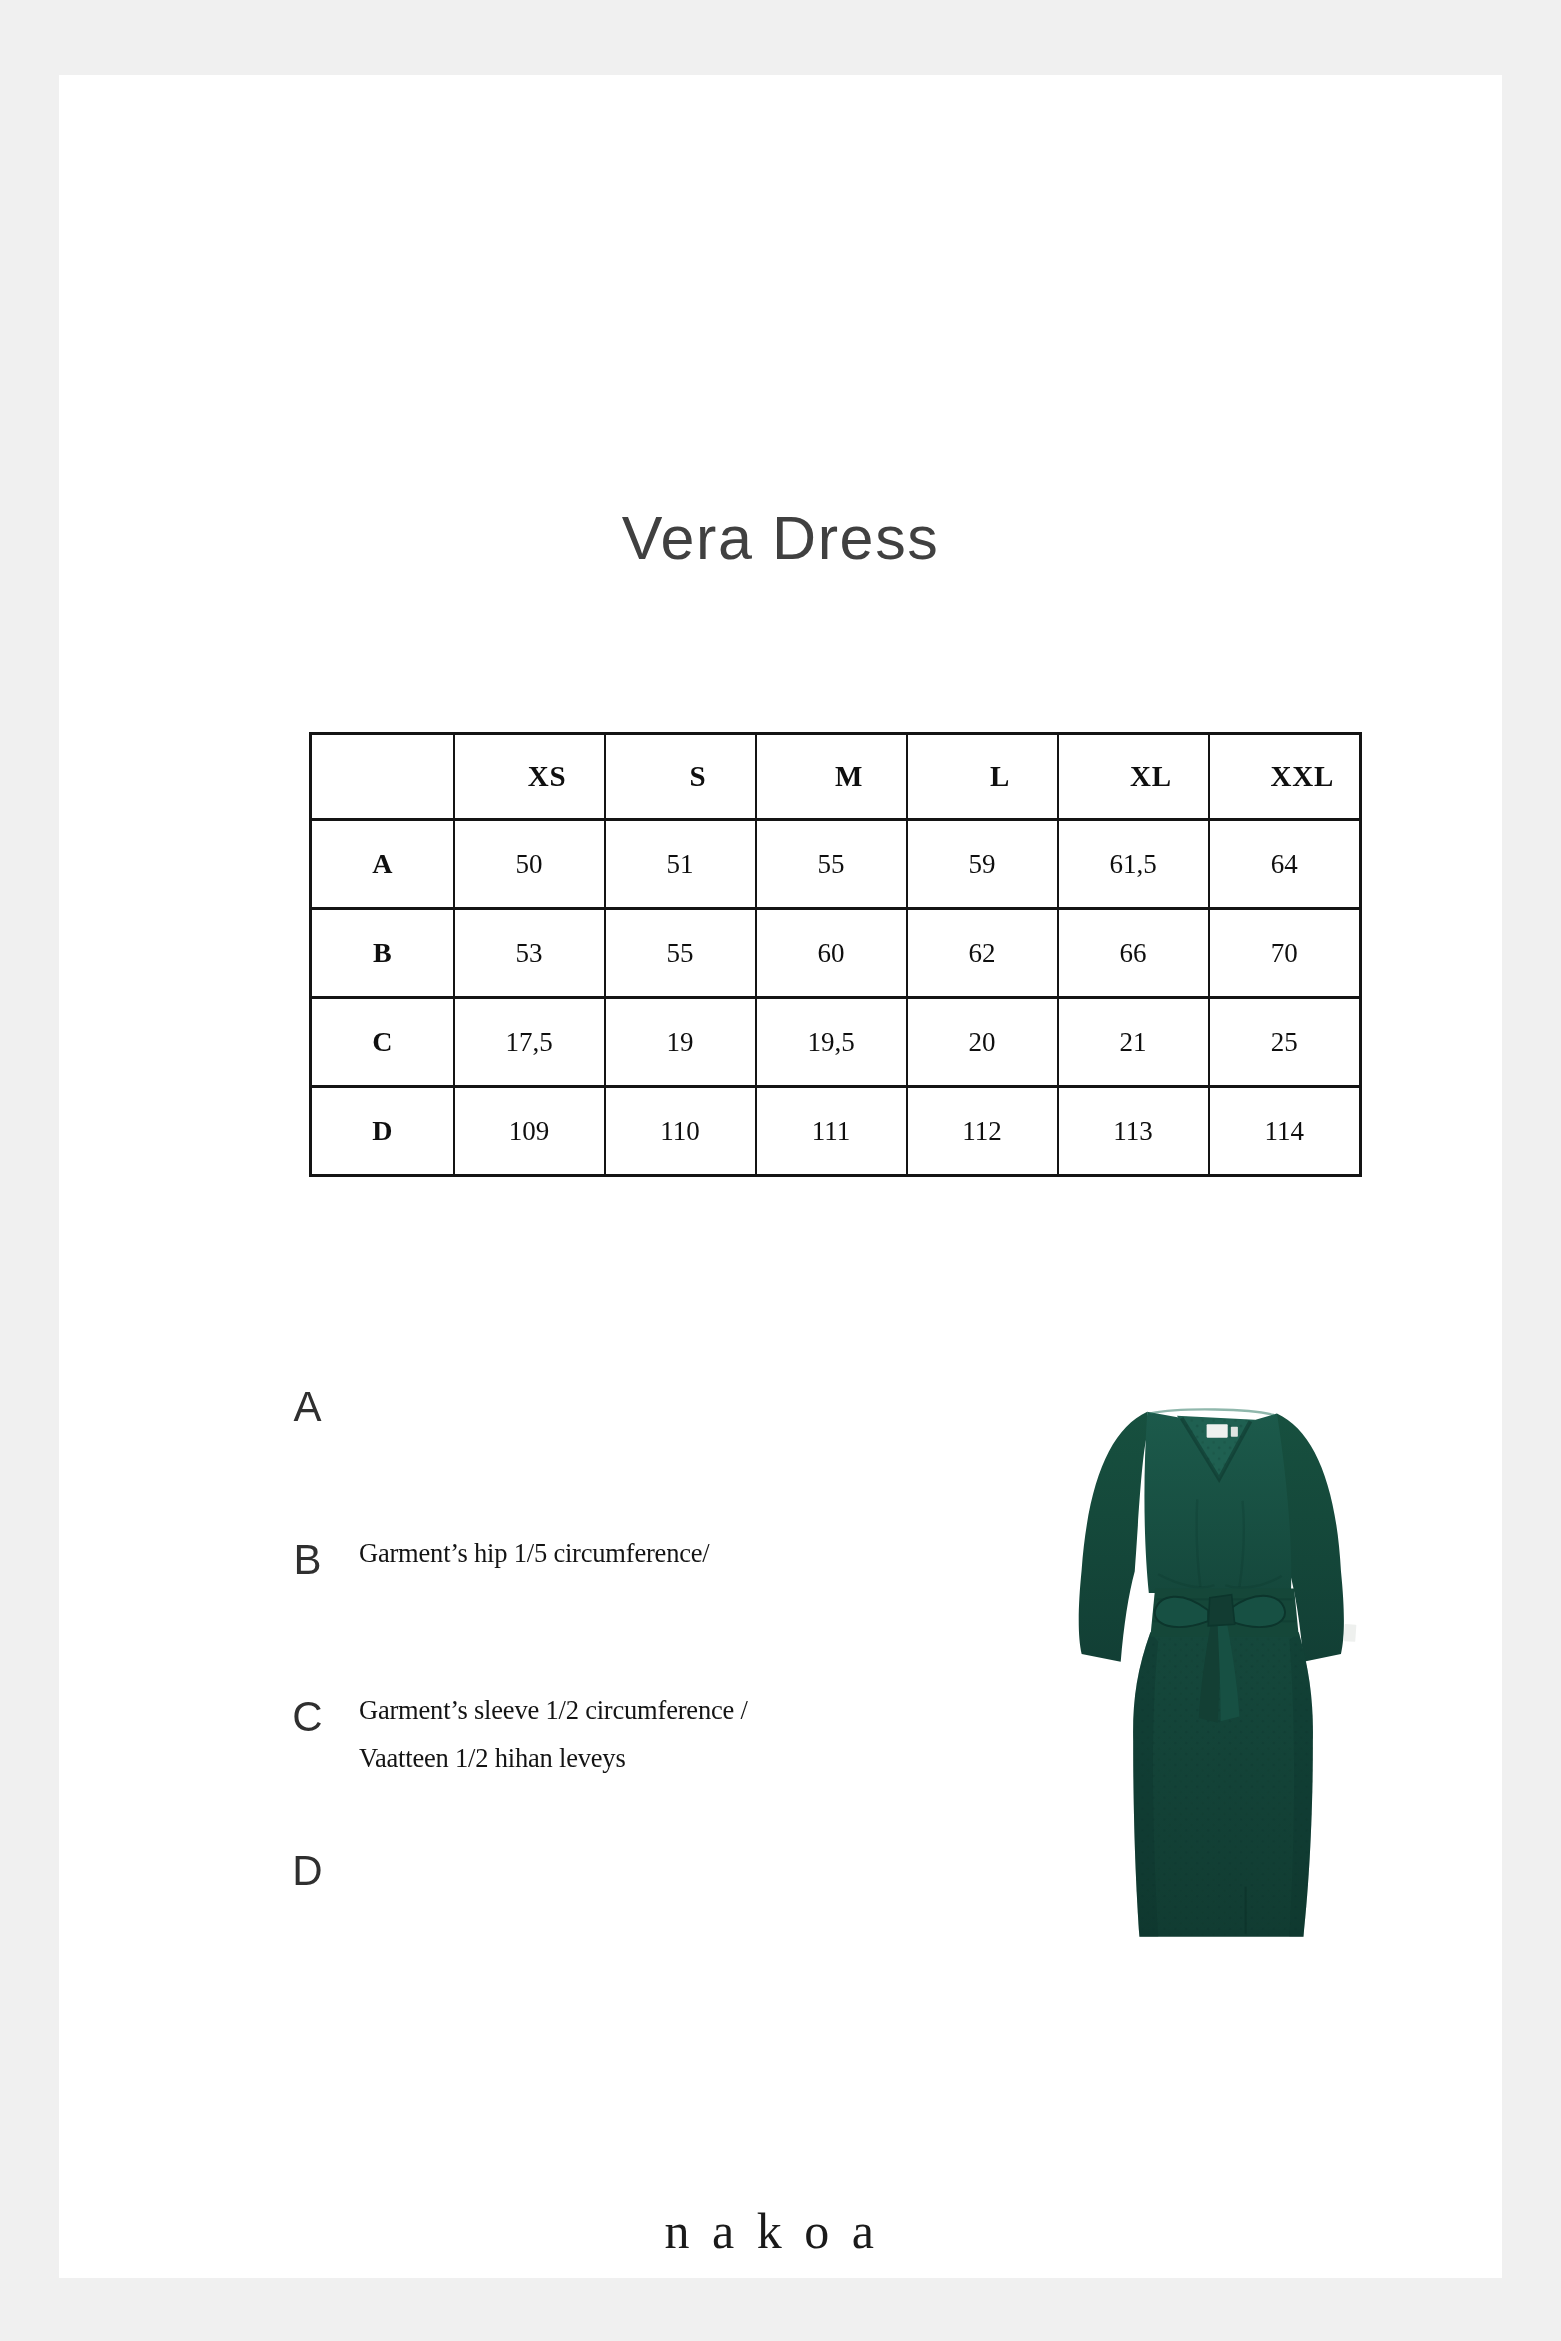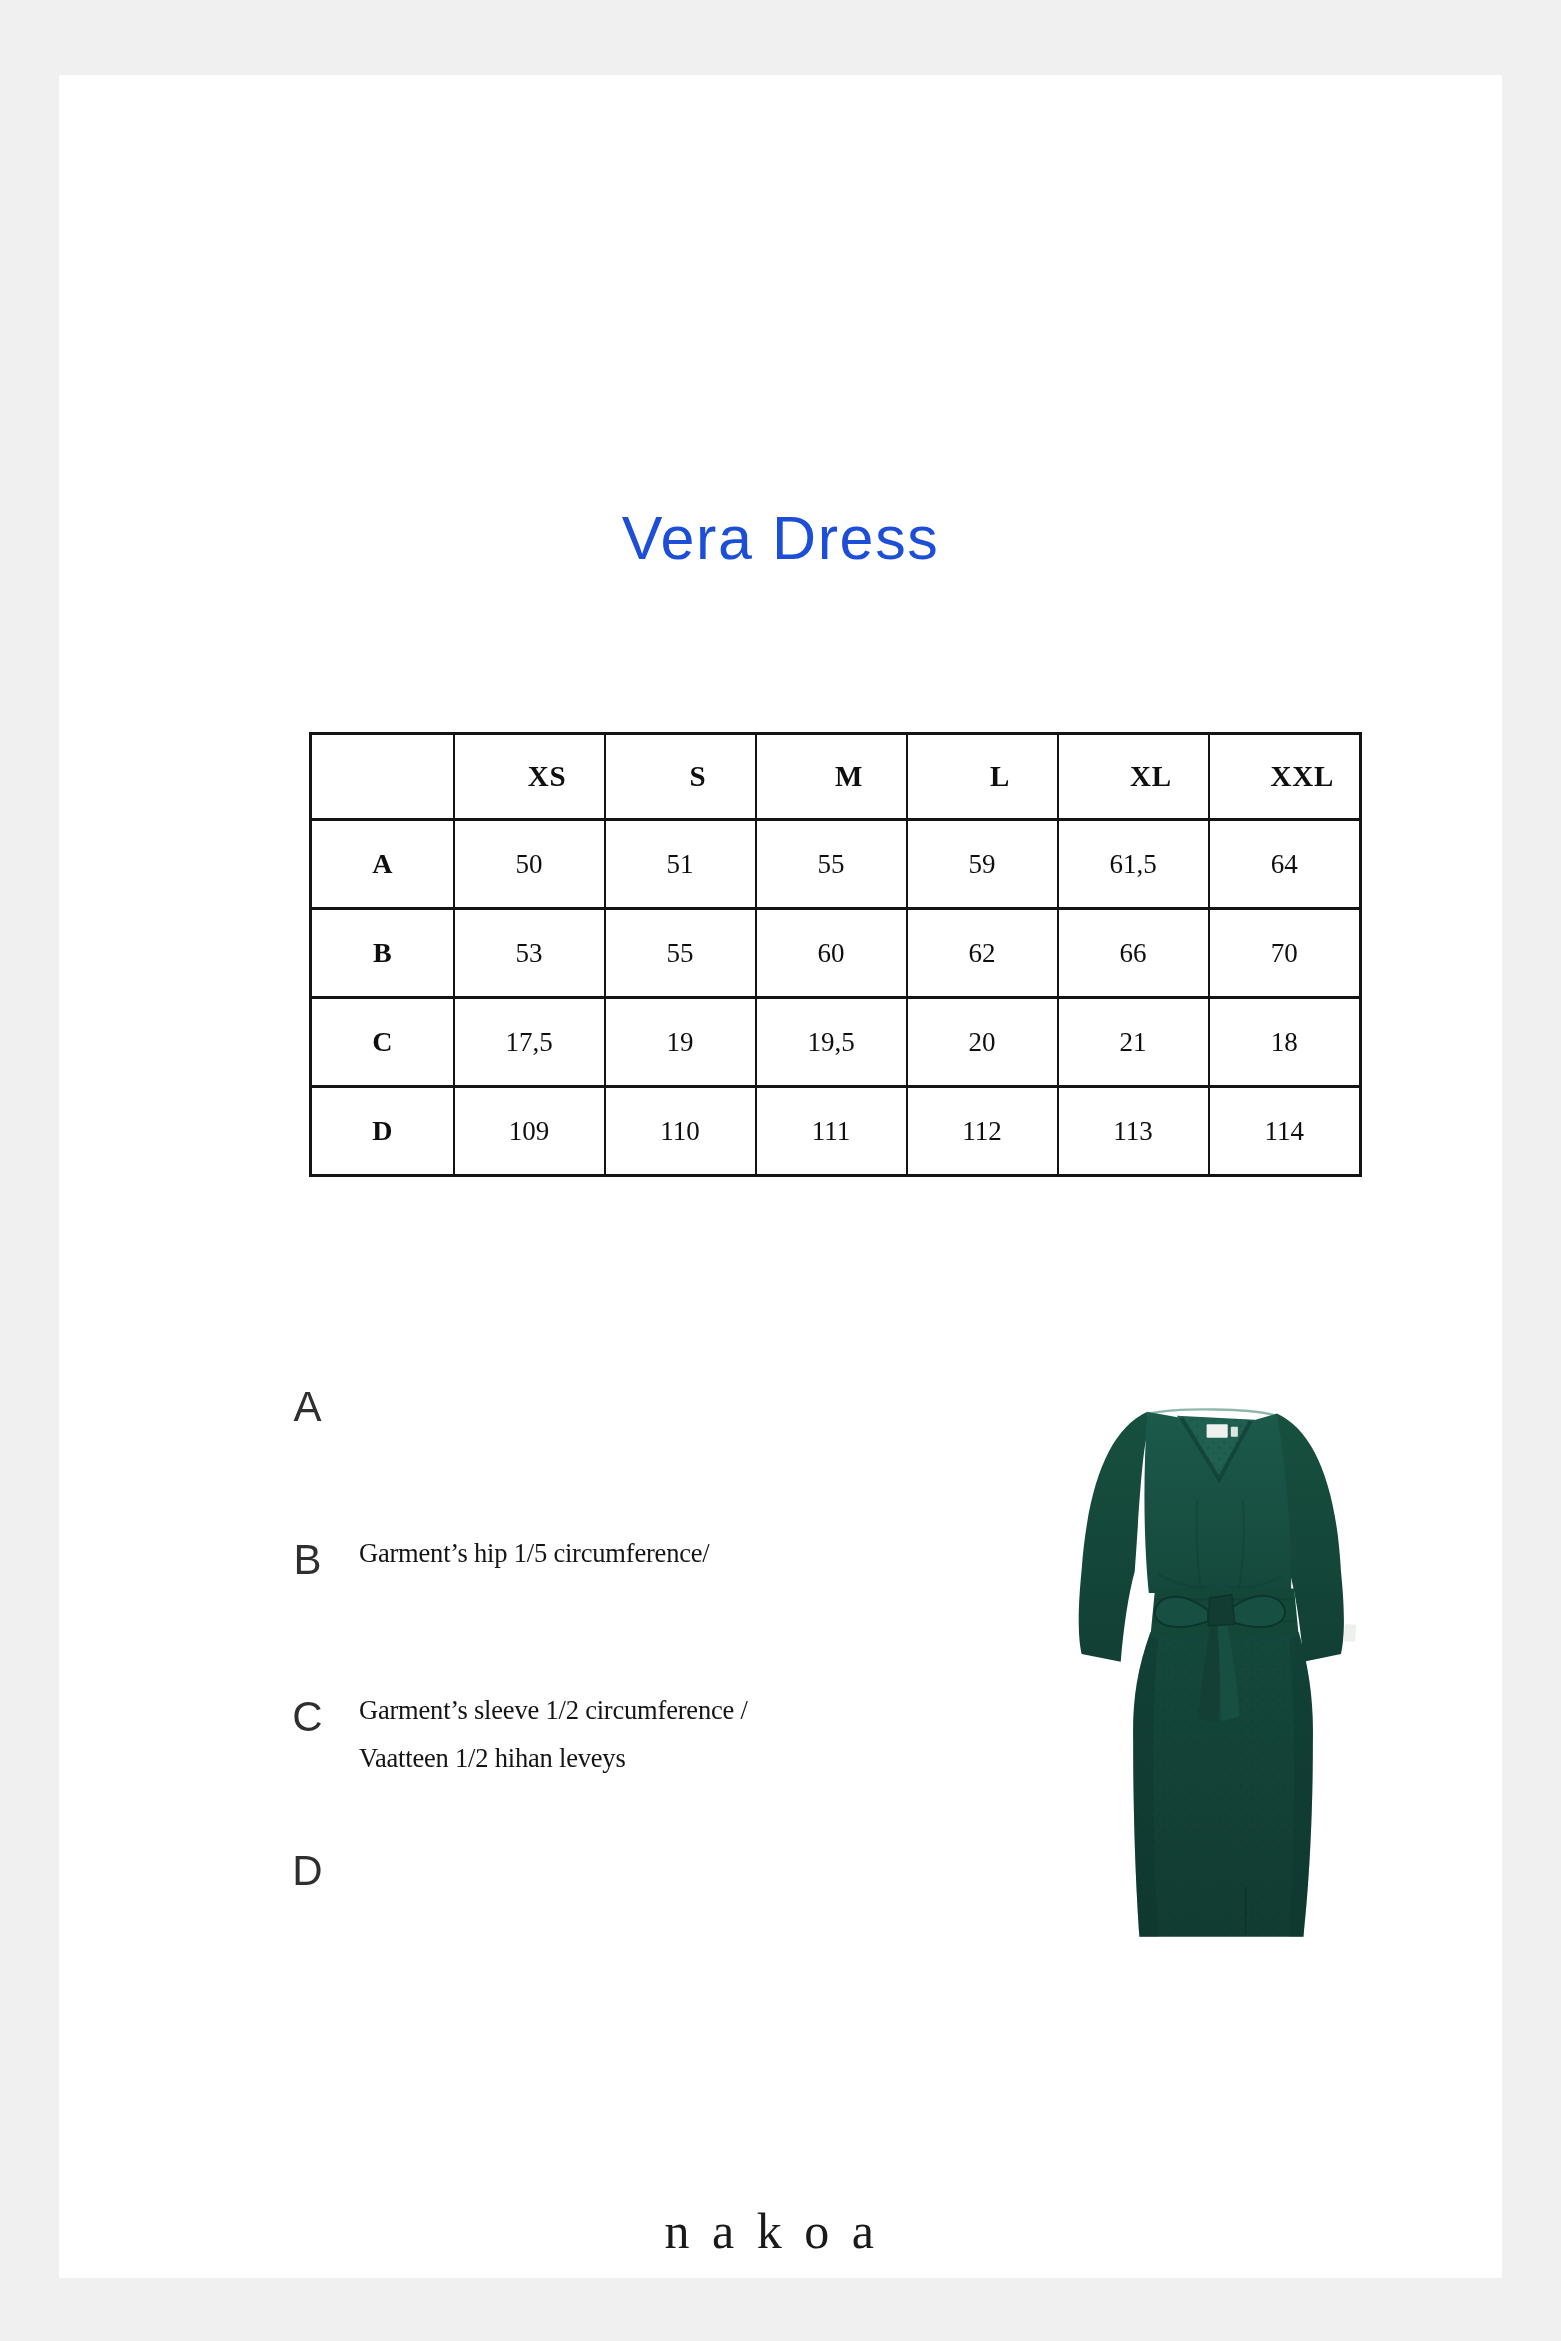--- a/index.html
+++ b/index.html
@@ -3,21 +3,21 @@
 <meta charset="utf-8">
 <style>
   html,body {margin:0; padding:0; background:#f0f0f0;}
   .page {position:relative; width:1561px; height:2342px; background:#f0f0f0;
          font-family:"Liberation Serif", serif; overflow:hidden;}
   .card {position:absolute; left:59px; top:75px; width:1443px; height:2203px; background:#ffffff;}
 
   
   .title {position:absolute; left:0; top:428px; width:100%; margin:0; text-align:center;
           font-family:"Liberation Sans", sans-serif; font-weight:400;
-          font-size:61px; letter-spacing:1.6px; color:#1d4ed8;}
+          font-size:61px; letter-spacing:1.6px; color:#404040;}
 
   
   .size-chart {position:absolute; left:250px; top:657px; width:1052px;
                border-collapse:collapse; table-layout:fixed; background:#ffffff;
                border:3.1px solid #141414;}
   .size-chart th, .size-chart td {border:2.3px solid #141414; border-top-width:3.1px; border-bottom-width:3.1px;
                text-align:center; vertical-align:middle; color:#0f0f0f; padding:0;}
   .size-chart thead th {height:83px; font-size:29px; font-weight:700; border-bottom-width:3.9px; letter-spacing:0.8px;padding-left:36px;}
   .size-chart tbody tr {height:89px;}
   .size-chart tbody th {font-size:28px; font-weight:700;}
@@ -93,21 +93,21 @@
           <td>66</td>
           <td>70</td>
         </tr>
         <tr>
           <th>C</th>
           <td>17,5</td>
           <td>19</td>
           <td>19,5</td>
           <td>20</td>
           <td>21</td>
-          <td>18</td>
+          <td>25</td>
         </tr>
         <tr>
           <th>D</th>
           <td>109</td>
           <td>110</td>
           <td>111</td>
           <td>112</td>
           <td>113</td>
           <td>114</td>
         </tr>

